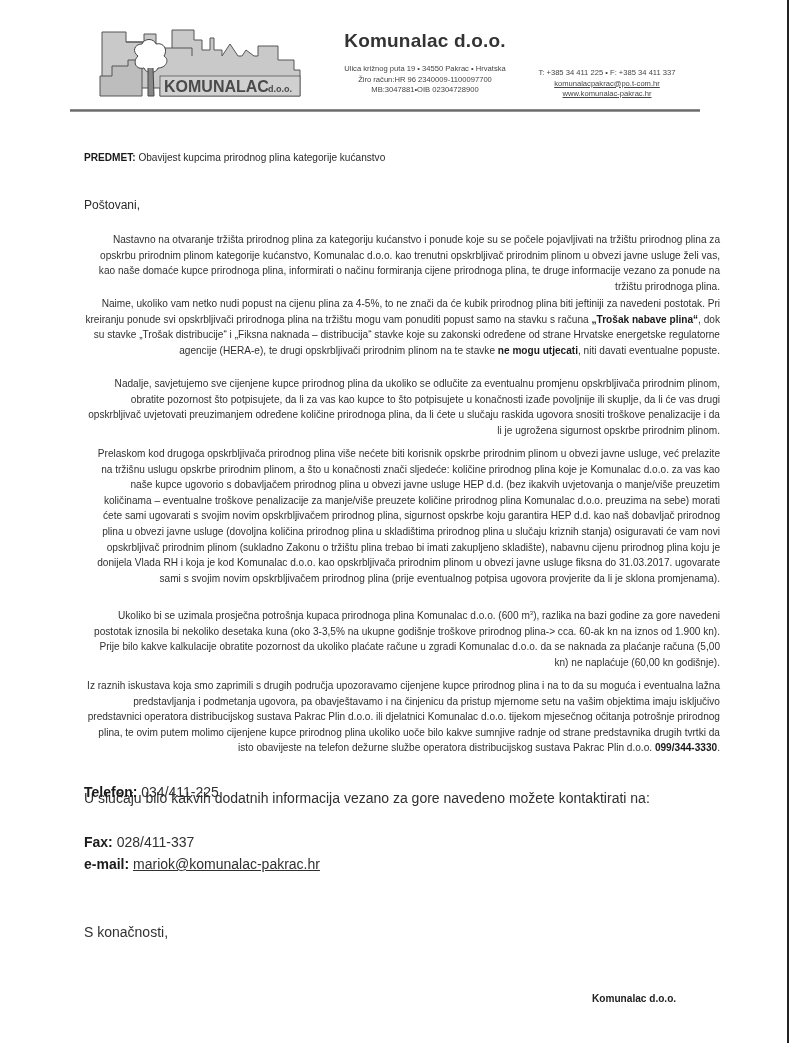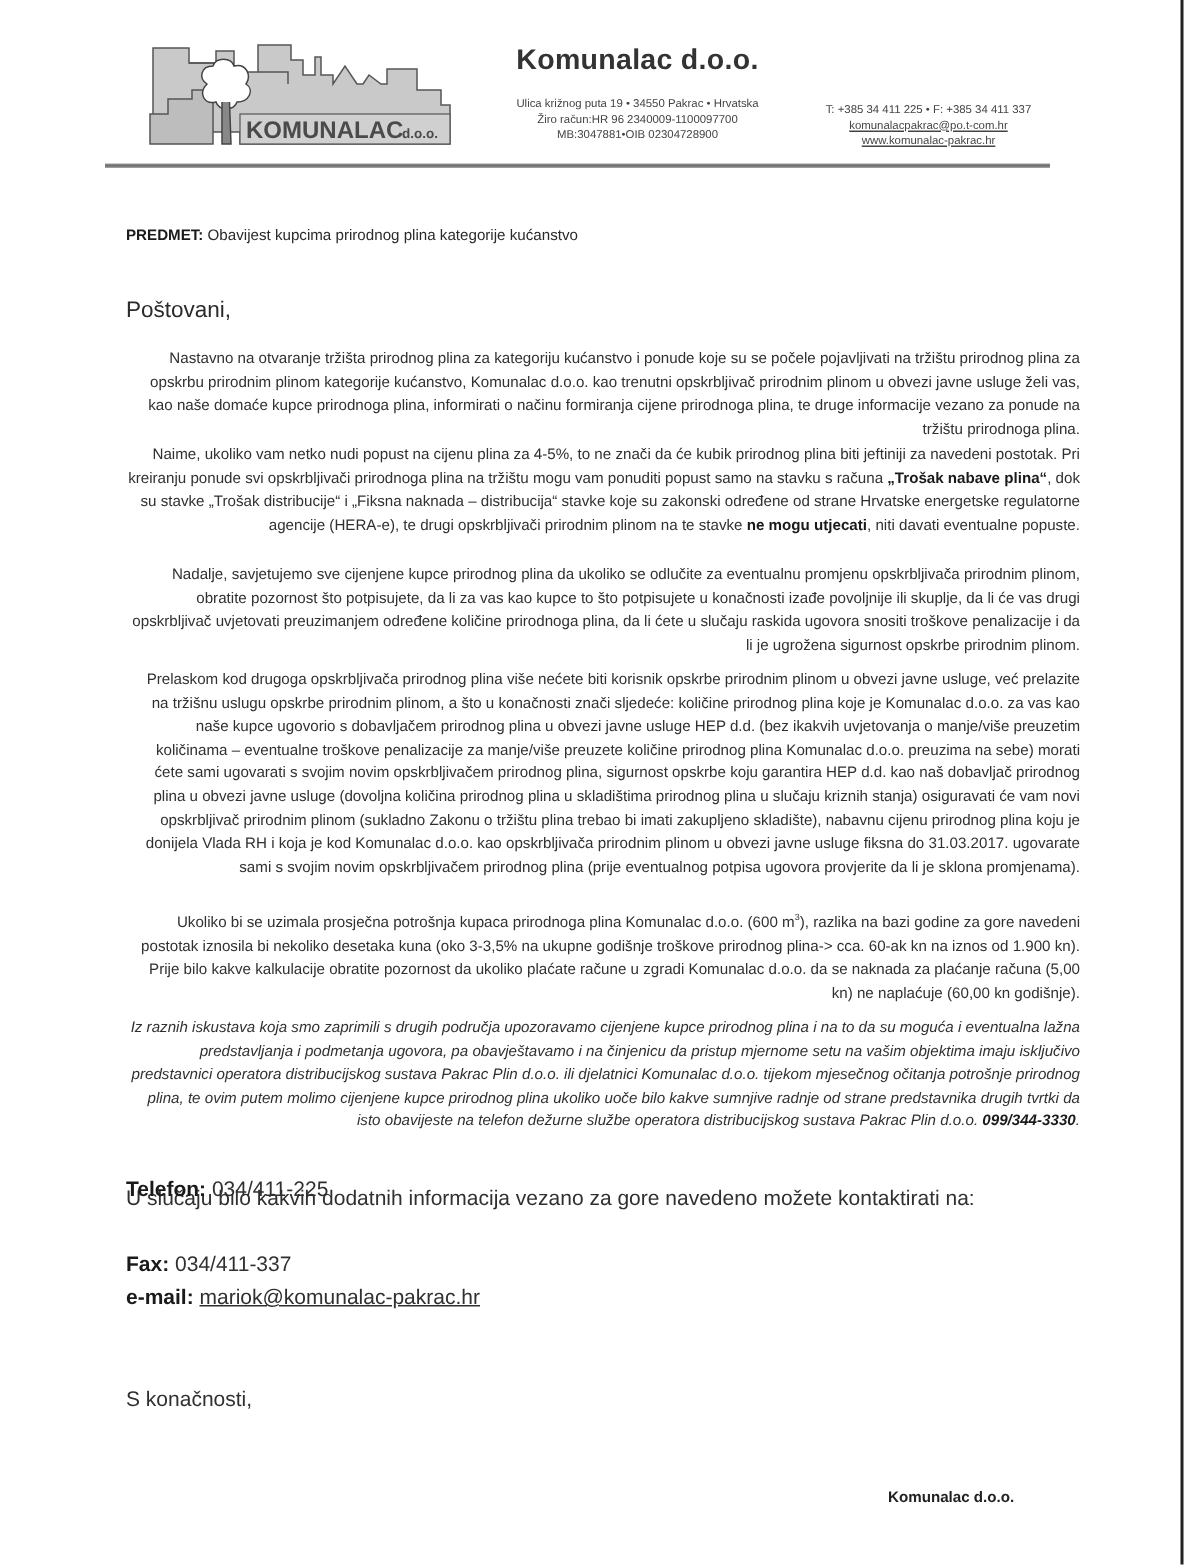--- a/index.html
+++ b/index.html
@@ -14,30 +14,30 @@
   .logo { position: absolute; left: 98px; top: 26px; width: 206px; height: 74px; }
   .company-title {
     position: absolute; left: 300px; top: 30px; width: 250px; text-align: center;
     font-size: 19px; font-weight: bold; color: #333; letter-spacing: 0.2px;
   }
   .addr {
     position: absolute; left: 300px; top: 64px; width: 250px; text-align: center;
     font-size: 7.6px; line-height: 10.5px; color: #444;
   }
   .contact {
-    position: absolute; left: 524px; top: 68px; width: 190px; text-align: center;
+    position: absolute; left: 512px; top: 68px; width: 190px; text-align: center;
     font-size: 7.6px; line-height: 10.5px; color: #444;
   }
   .contact a { color: #444; text-decoration: underline; margin-top: 23px; }
   .sep {
     position: absolute; left: 70px; top: 109px; width: 630px; height: 3px;
     background: linear-gradient(#9a9a9a, #6b6b6b, #aaaaaa);
   }
   .subject { position: absolute; left: 84px; top: 152px; font-size: 10.1px; }
-  .salutation { position: absolute; left: 84px; top: 198px; font-size: 15px; }
+  .salutation { position: absolute; left: 84px; top: 198px; font-size: 12px; }
   .para { position: absolute; left: 84px; width: 636px; font-size: 10.1px; line-height: 15.6px; color: #303030; text-align: right; }
   b { color: #1a1a1a; }
   .line { position: absolute; left: 84px; font-size: 14px; color: #303030; }
   .line a { color: #303030; text-decoration: underline; }
   .signature { position: absolute; left: 592px; top: 993px; font-size: 10.1px; font-weight: bold; color: #222; }
   sup { font-size: 6px; line-height: 0; }
 </style>
 </head>
 <body>
 
@@ -95,32 +95,32 @@
 </p>
 
 <p class="para" style="top:366px;">Nadalje, savjetujemo sve cijenjene kupce prirodnog plina da ukoliko se odlučite za eventualnu promjenu opskrbljivača prirodnim plinom, obratite pozornost što potpisujete, da li za vas kao kupce to što potpisujete u konačnosti izađe povoljnije ili skuplje, da li će vas drugi opskrbljivač uvjetovati preuzimanjem određene količine prirodnoga plina, da li ćete u slučaju raskida ugovora snositi troškove penalizacije i da li je ugrožena sigurnost opskrbe prirodnim plinom.</p>
 
 <p class="para" style="top:436px;">Prelaskom kod drugoga opskrbljivača prirodnog plina više nećete biti korisnik opskrbe prirodnim plinom u obvezi javne usluge, već prelazite na tržišnu uslugu opskrbe prirodnim plinom, a što u konačnosti znači sljedeće: količine prirodnog plina koje je Komunalac d.o.o. za vas kao naše kupce ugovorio s dobavljačem prirodnog plina u obvezi javne usluge HEP d.d. (bez ikakvih uvjetovanja o manje/više preuzetim količinama – eventualne troškove penalizacije za manje/više preuzete količine prirodnog plina Komunalac d.o.o. preuzima na sebe) morati ćete sami ugovarati s svojim novim opskrbljivačem prirodnog plina, sigurnost opskrbe koju garantira HEP d.d. kao naš dobavljač prirodnog plina u obvezi javne usluge (dovoljna količina prirodnog plina u skladištima prirodnog plina u slučaju kriznih stanja) osiguravati će vam novi opskrbljivač prirodnim plinom (sukladno Zakonu o tržištu plina trebao bi imati zakupljeno skladište), nabavnu cijenu prirodnog plina koju je donijela Vlada RH i koja je kod Komunalac d.o.o. kao opskrbljivača prirodnim plinom u obvezi javne usluge fiksna do 31.03.2017. ugovarate sami s svojim novim opskrbljivačem prirodnog plina (prije eventualnog potpisa ugovora provjerite da li je sklona promjenama).</p>
 
 <p class="para" style="top:598px;">
   <span>Ukoliko bi se uzimala prosječna potrošnja kupaca prirodnoga plina Komunalac d.o.o. (600 m</span><sup>3</sup><span>), razlika na bazi godine za gore navedeni postotak iznosila bi nekoliko desetaka kuna (oko 3-3,5% na ukupne godišnje troškove prirodnog plina-&gt; cca. 60-ak kn na iznos od 1.900 kn). Prije bilo kakve kalkulacije obratite pozornost da ukoliko plaćate račune u zgradi Komunalac d.o.o. da se naknada za plaćanje računa (5,00 kn) ne naplaćuje (60,00 kn godišnje).</span>
 </p>
 
-<p class="para" style="top:668px;font-style:italic;">
+<p class="para" style="top:668px;">
   <span>Iz raznih iskustava koja smo zaprimili s drugih područja upozoravamo cijenjene kupce prirodnog plina i na to da su moguća i eventualna lažna predstavljanja i podmetanja ugovora, pa obavještavamo i na činjenicu da pristup mjernome setu na vašim objektima imaju isključivo predstavnici operatora distribucijskog sustava Pakrac Plin d.o.o. ili djelatnici Komunalac d.o.o. tijekom mjesečnog očitanja potrošnje prirodnog plina, te ovim putem molimo cijenjene kupce prirodnog plina ukoliko uoče bilo kakve sumnjive radnje od strane predstavnika drugih tvrtki da isto obavijeste na telefon dežurne službe operatora distribucijskog sustava Pakrac Plin d.o.o. </span><b>099/344-3330</b><span>.</span>
 </p>
 
 <div class="line" style="top:790px;">U slučaju bilo kakvih dodatnih informacija vezano za gore navedeno možete kontaktirati na:</div>
 
 <div class="line" style="top:784px;">
   <b>Telefon:</b><span> 034/411-225</span>
 </div>
 
 <div class="line" style="top:834px;">
-  <b>Fax:</b><span> 034/411-337</span>
+  <b>Fax:</b><span> 028/411-337</span>
 </div>
 
 <div class="line" style="top:856px;text-align:right;">
   <b>e-mail:</b> <a>mariok@komunalac-pakrac.hr</a>
 </div>
 
 <div class="line" style="top:924px;">S konačnosti,</div>
 
 <div class="signature">Komunalac d.o.o.</div>
 

